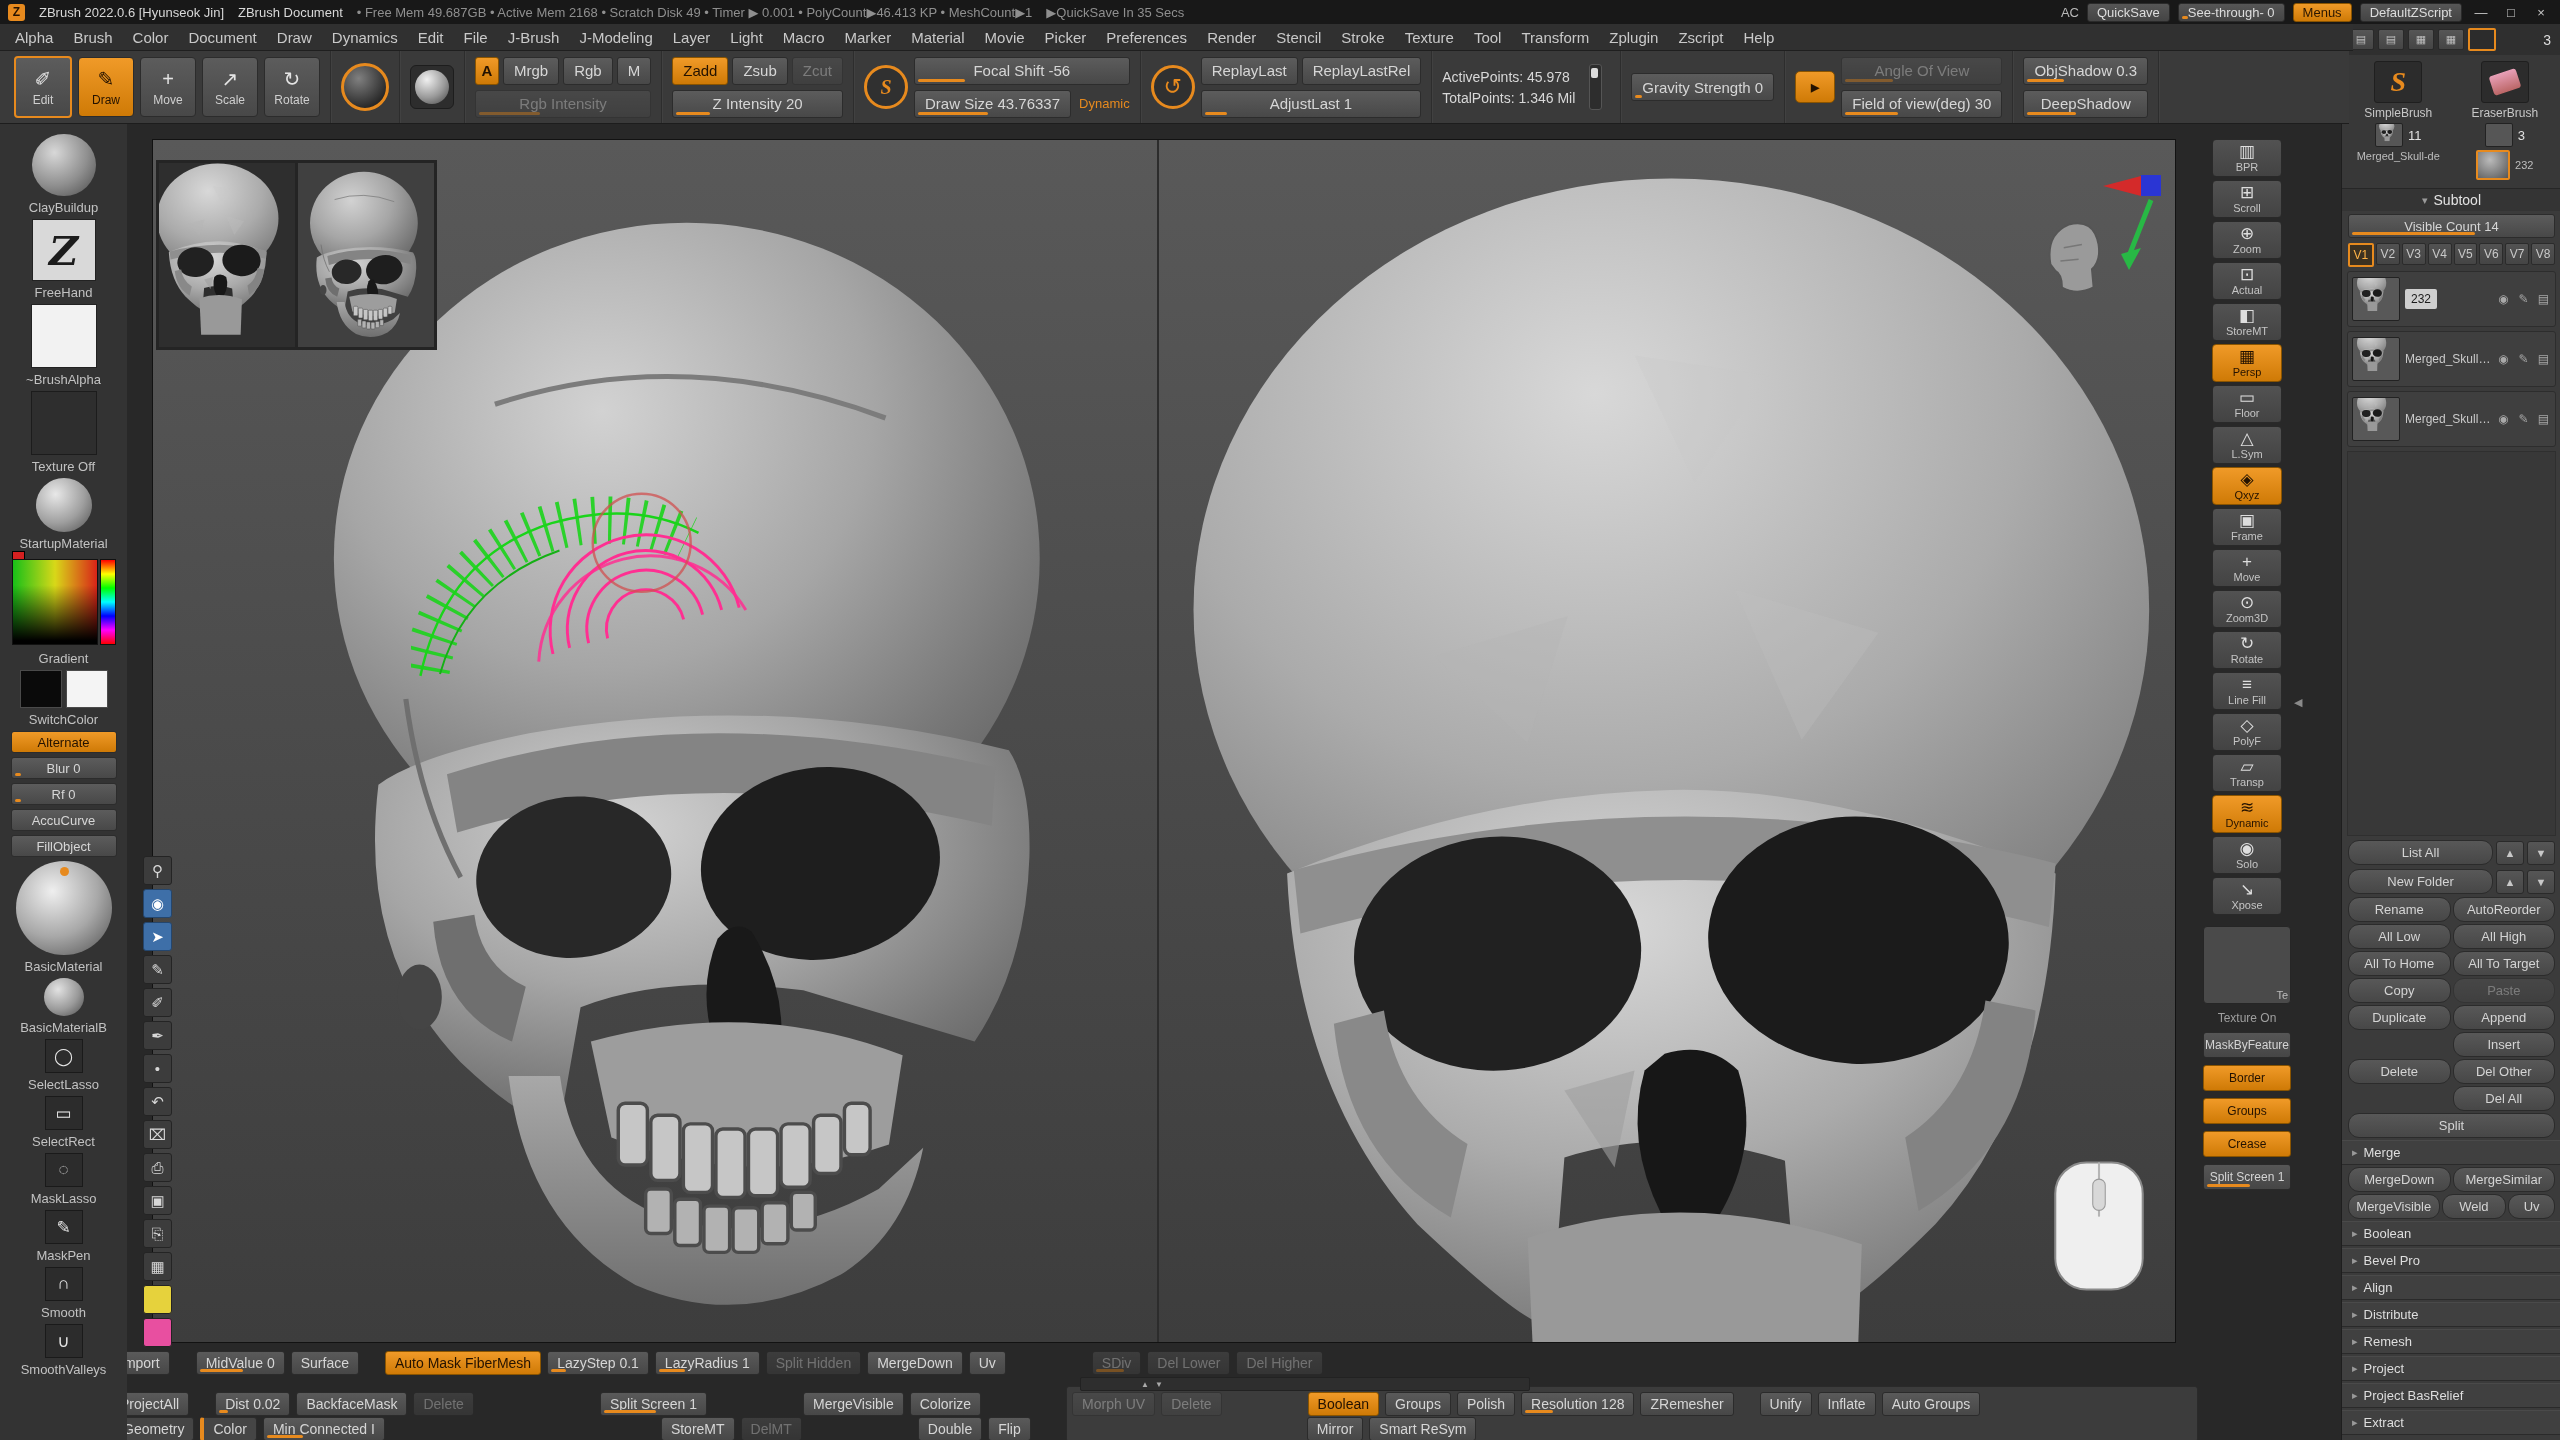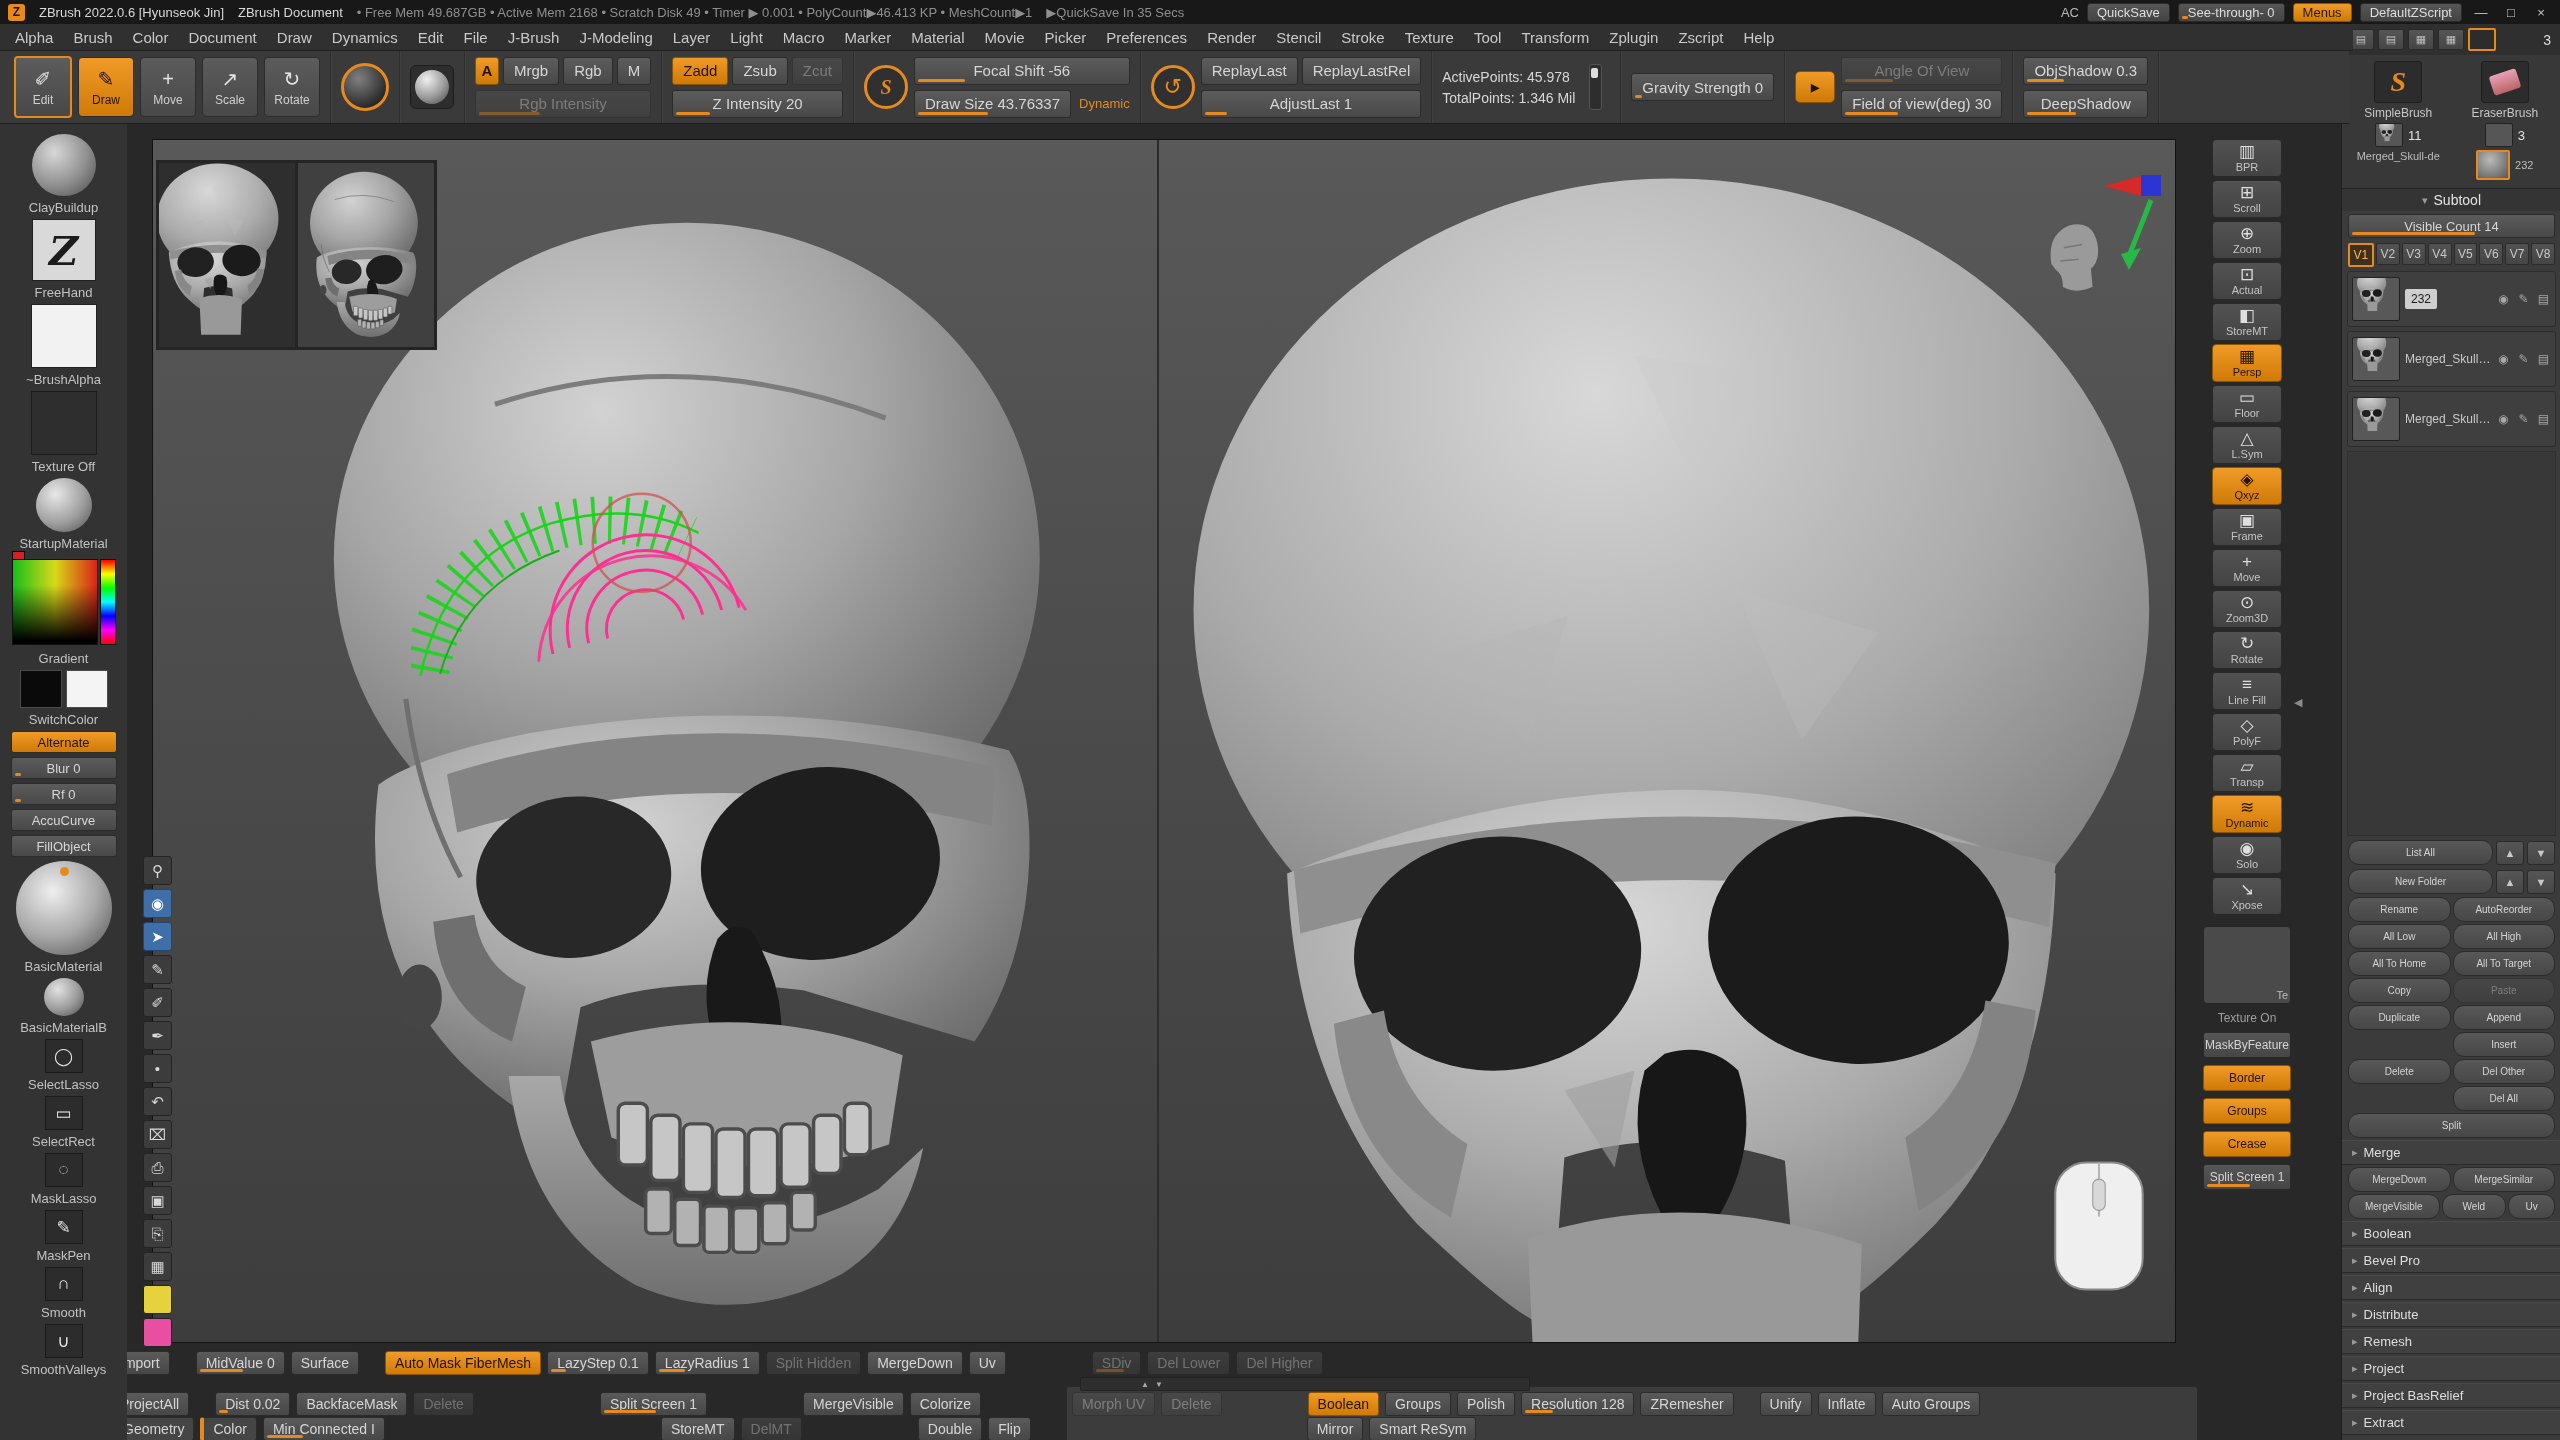--- a/index.html
+++ b/index.html
@@ -172,21 +172,21 @@
   .subtool-name{flex:1;font-size:12px;color:#cacaca;overflow:hidden;white-space:nowrap;text-overflow:ellipsis}
   .subtool-item.selected .subtool-name{background:#cfcfcf;color:#1b1b1b;padding:3px 6px;border-radius:2px;flex:0 1 auto;margin-right:auto}
   .mini-icon{font-size:12px;color:#a8a8a8;width:15px;text-align:center}
   .rp-spacer{flex:1;background:#383838;margin:2px 5px;border:1px solid #2f2f2f}
   .rp-toolrow{display:flex;gap:3px;margin:2px 6px;align-items:center}
   .rp-toolrow .abtn{flex:1}
   .sqbtn{width:26px;height:22px;display:flex;align-items:center;justify-content:center;font-size:11px;
          background:linear-gradient(#565656,#464646);border:1px solid #2a2a2a;border-radius:3px;color:#c8c8c8}
   .actions{display:flex;flex-direction:column;padding-bottom:4px}
   .action-row{display:flex;gap:2px;margin:1px 6px}
-  .abtn{flex:1;height:23px;display:flex;align-items:center;justify-content:center;font-size:10px;color:#d4d4d4;
+  .abtn{flex:1;height:23px;display:flex;align-items:center;justify-content:center;font-size:13px;color:#d4d4d4;
         background:linear-gradient(#585858,#474747);border:1px solid #2b2b2b;border-radius:11px;
         white-space:nowrap;overflow:hidden}
   .abtn.empty{visibility:hidden}
   .action-section{display:flex;align-items:center;gap:6px;padding:4px 10px;margin:1px 0;color:#dedede;font-size:13px;background:#404040;border-top:1px solid #4a4a4a;border-bottom:1px solid #2a2a2a}
   .sec-arrow{color:#9a9a9a;font-size:11px}
 
   
   .bottom-panel{position:absolute;left:1066px;top:1386px;width:1130px;height:54px;background:#3c3c3c;
                 border:1px solid #2a2a2a;border-radius:3px;z-index:6}
   .brow{position:absolute;left:110px;height:24px;display:flex;align-items:center;gap:26px;z-index:7}

